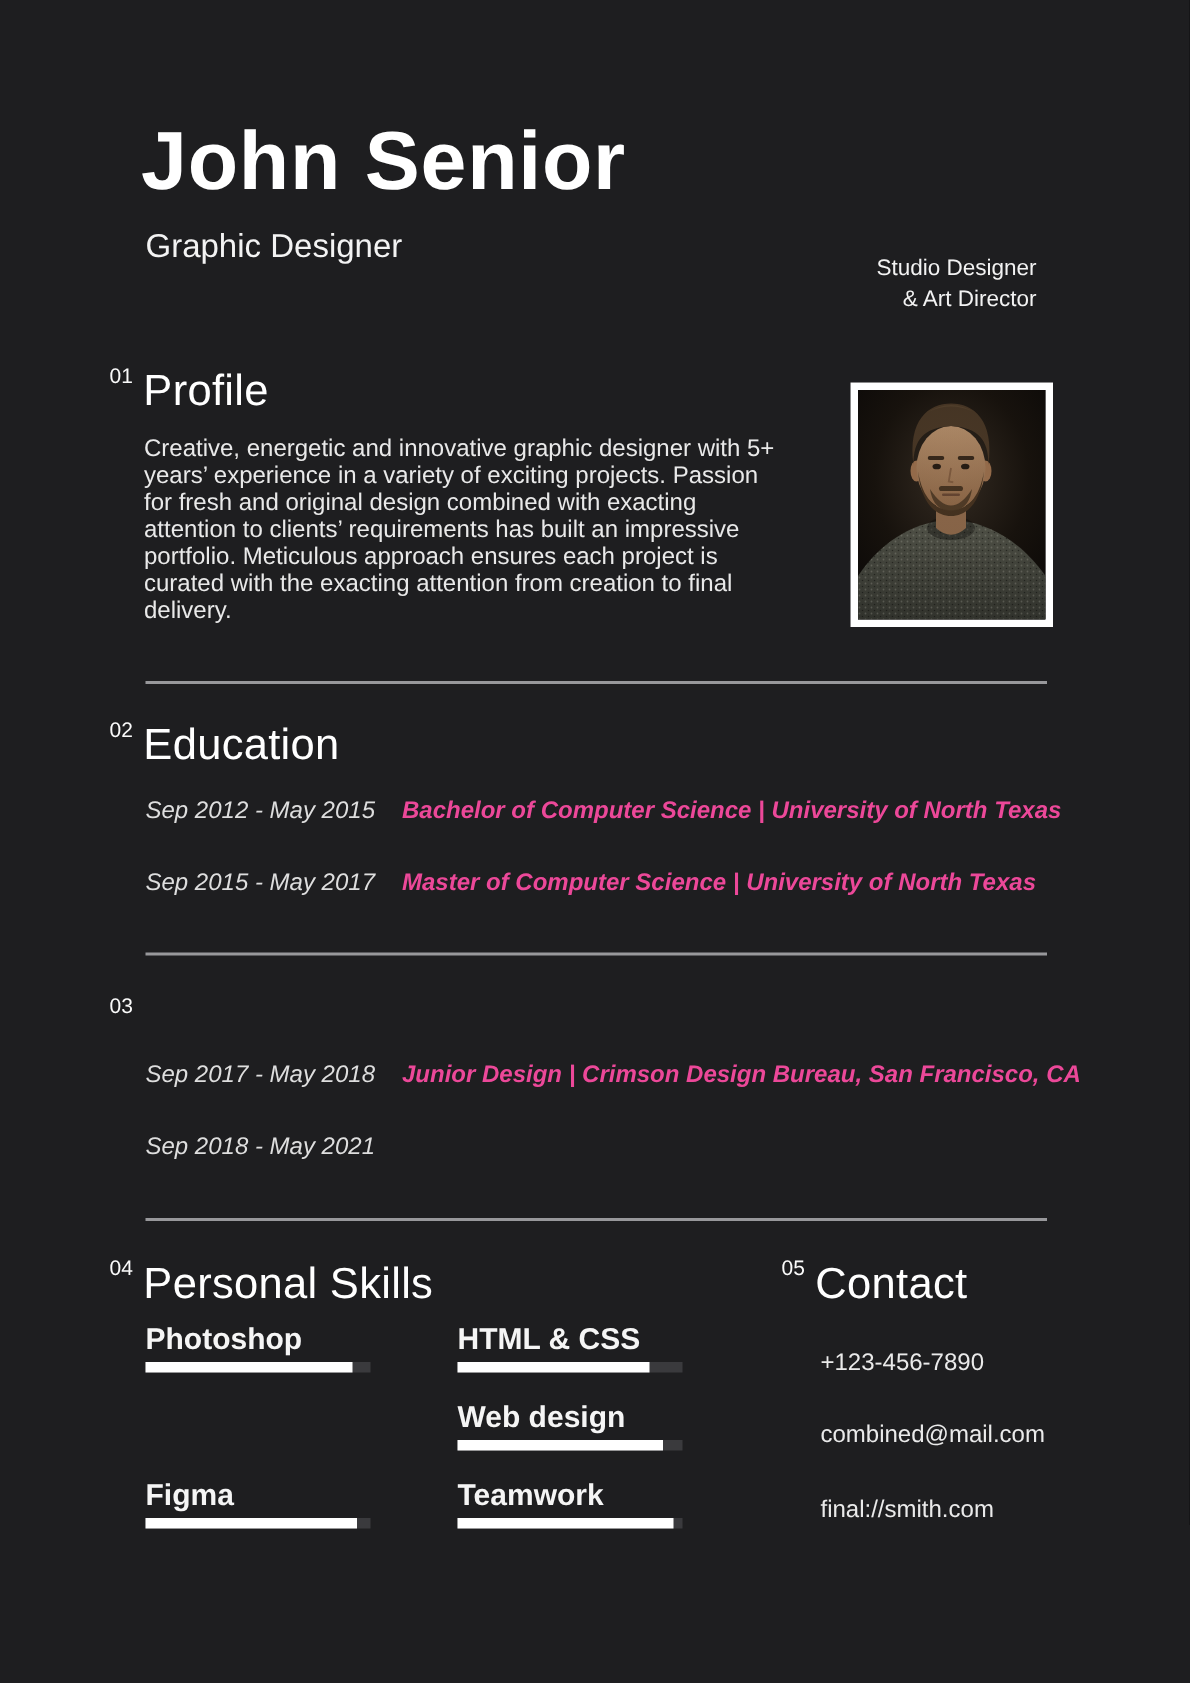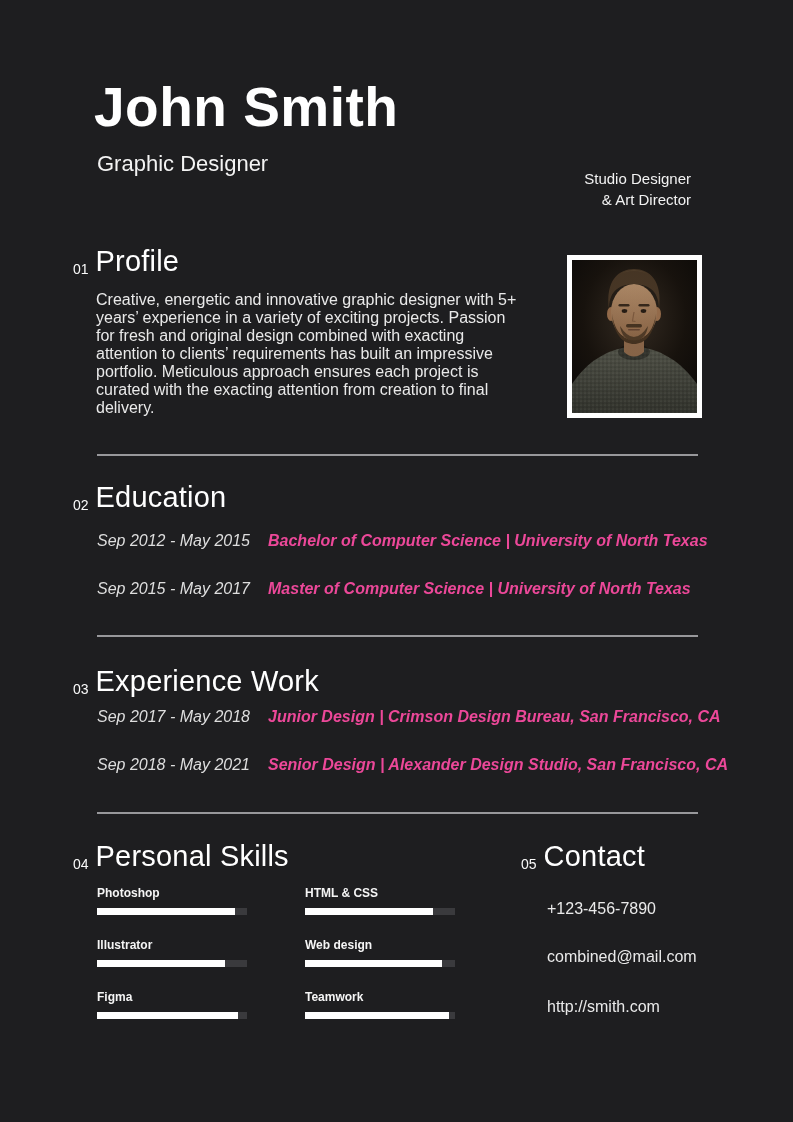--- a/index.html
+++ b/index.html
@@ -23,21 +23,21 @@
     left:97px;top:151px;
     font-size:22px;font-weight:400;color:#f3f3f3;line-height:1.2;
   }
   .side-title{
     right:102px;top:168px;
     text-align:right;font-size:15px;line-height:21px;
     font-weight:500;color:#f2f2f2;
   }
 
   
-  .section-head{position:absolute;display:flex;align-items:flex-end;}
+  .section-head{position:absolute;display:flex;align-items:flex-start;}
   .sec-num{font-size:14px;font-weight:400;color:#fafafa;line-height:14px;}
   .sec-title{font-size:29px;font-weight:400;margin:4px 0 0 7px;line-height:1;color:#ffffff;letter-spacing:0.2px;}
 
   
   .profile-text{
     left:96px;top:291px;width:428px;
     font-size:16px;line-height:18px;color:#e9e9e9;font-weight:400;
   }
 
   
@@ -53,33 +53,33 @@
     background:#98989b;
   }
 
   
   .row{position:absolute;left:97px;display:flex;font-size:16px;line-height:19px;font-style:italic;}
   .row .period{width:171px;flex:0 0 171px;font-weight:500;color:#dedede;}
   .row .detail{font-weight:700;color:#ec4899;white-space:nowrap;}
 
   
   .skill-cell{position:absolute;width:150px;}
-  .skill-name{font-size:12px;font-weight:600;color:#f5f5f5;line-height:18px;margin-bottom:6px;}
+  .skill-name{font-size:20px;font-weight:600;color:#f5f5f5;line-height:18px;margin-bottom:6px;}
   .skill-bar{width:150px;height:7px;background:#3a3a3d;}
   .skill-fill{height:7px;background:#ffffff;width:0%;}
 
   
   .contact-item{position:absolute;left:547px;font-size:16px;font-weight:500;color:#eaeaea;line-height:18px;}
 </style>
 </head>
 <body>
 
 <div id="page">
 
-  <div class="abs name">John Smith</div>
+  <div class="abs name">John Senior</div>
   <div class="abs role">Graphic Designer</div>
   <div class="abs side-title">
     <div>Studio Designer</div>
     <div>&amp; Art Director</div>
   </div>
 
   <div class="section-head" style="left:73px;top:243px">
     <span class="sec-num">01</span>
     <h2 class="sec-title">Profile</h2>
   </div>
@@ -153,50 +153,42 @@
   </div>
   <div class="row" style="top:579px">
     <span class="period">Sep 2015 - May 2017</span>
     <span class="detail">Master of Computer Science | University of North Texas</span>
   </div>
 
   <div class="abs divider" style="top:635px"></div>
 
   <div class="section-head" style="left:73px;top:663px">
     <span class="sec-num">03</span>
-    <h2 class="sec-title">Experience Work</h2>
   </div>
   <div class="row" style="top:707px">
     <span class="period">Sep 2017 - May 2018</span>
     <span class="detail">Junior Design | Crimson Design Bureau, San Francisco, CA</span>
   </div>
   <div class="row" style="top:755px">
     <span class="period">Sep 2018 - May 2021</span>
-    <span class="detail">Senior Design | Alexander Design Studio, San Francisco, CA</span>
   </div>
 
   <div class="abs divider" style="top:812px"></div>
 
   <div class="section-head" style="left:73px;top:838px">
     <span class="sec-num">04</span>
     <h2 class="sec-title">Personal Skills</h2>
   </div>
 
   <div class="skill-cell" style="left:97px;top:884px">
     <div class="skill-name">Photoshop</div>
     <div class="skill-bar">
         <div class="skill-fill" style="width: 92%;"></div>
       </div>
   </div>
-  <div class="skill-cell" style="left:97px;top:936px">
-    <div class="skill-name">Illustrator</div>
-    <div class="skill-bar">
-        <div class="skill-fill" style="width: 85%;"></div>
-      </div>
-  </div>
   <div class="skill-cell" style="left:97px;top:988px">
     <div class="skill-name">Figma</div>
     <div class="skill-bar">
         <div class="skill-fill" style="width: 94%;"></div>
       </div>
   </div>
 
   <div class="skill-cell" style="left:305px;top:884px">
     <div class="skill-name">HTML &amp; CSS</div>
     <div class="skill-bar">
@@ -215,15 +207,15 @@
         <div class="skill-fill" style="width: 96%;"></div>
       </div>
   </div>
 
   <div class="section-head" style="left:521px;top:838px">
     <span class="sec-num">05</span>
     <h2 class="sec-title">Contact</h2>
   </div>
   <div class="contact-item" style="top:900px">+123-456-7890</div>
   <div class="contact-item" style="top:948px">combined@mail.com</div>
-  <div class="contact-item" style="top:998px">http://smith.com</div>
+  <div class="contact-item" style="top:998px">final://smith.com</div>
 
 </div>
 
 </body></html>

